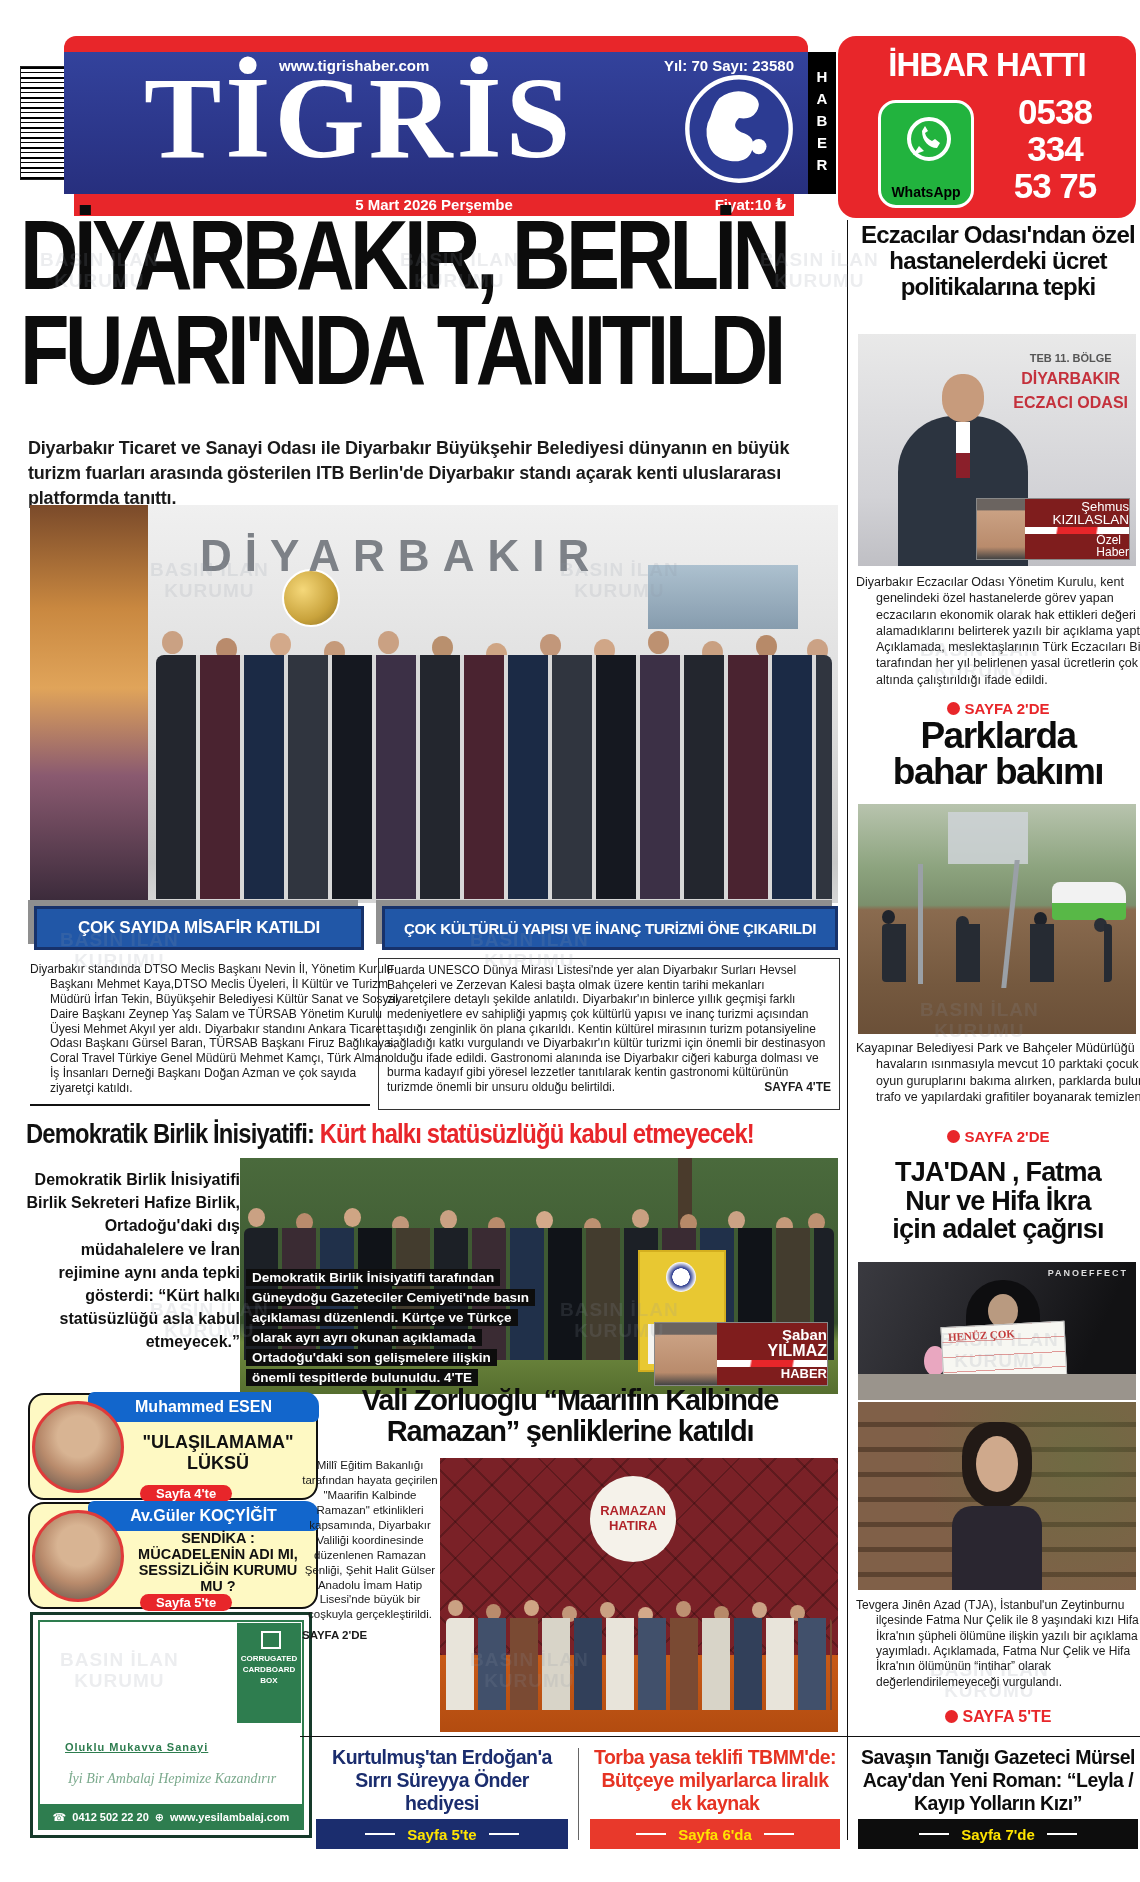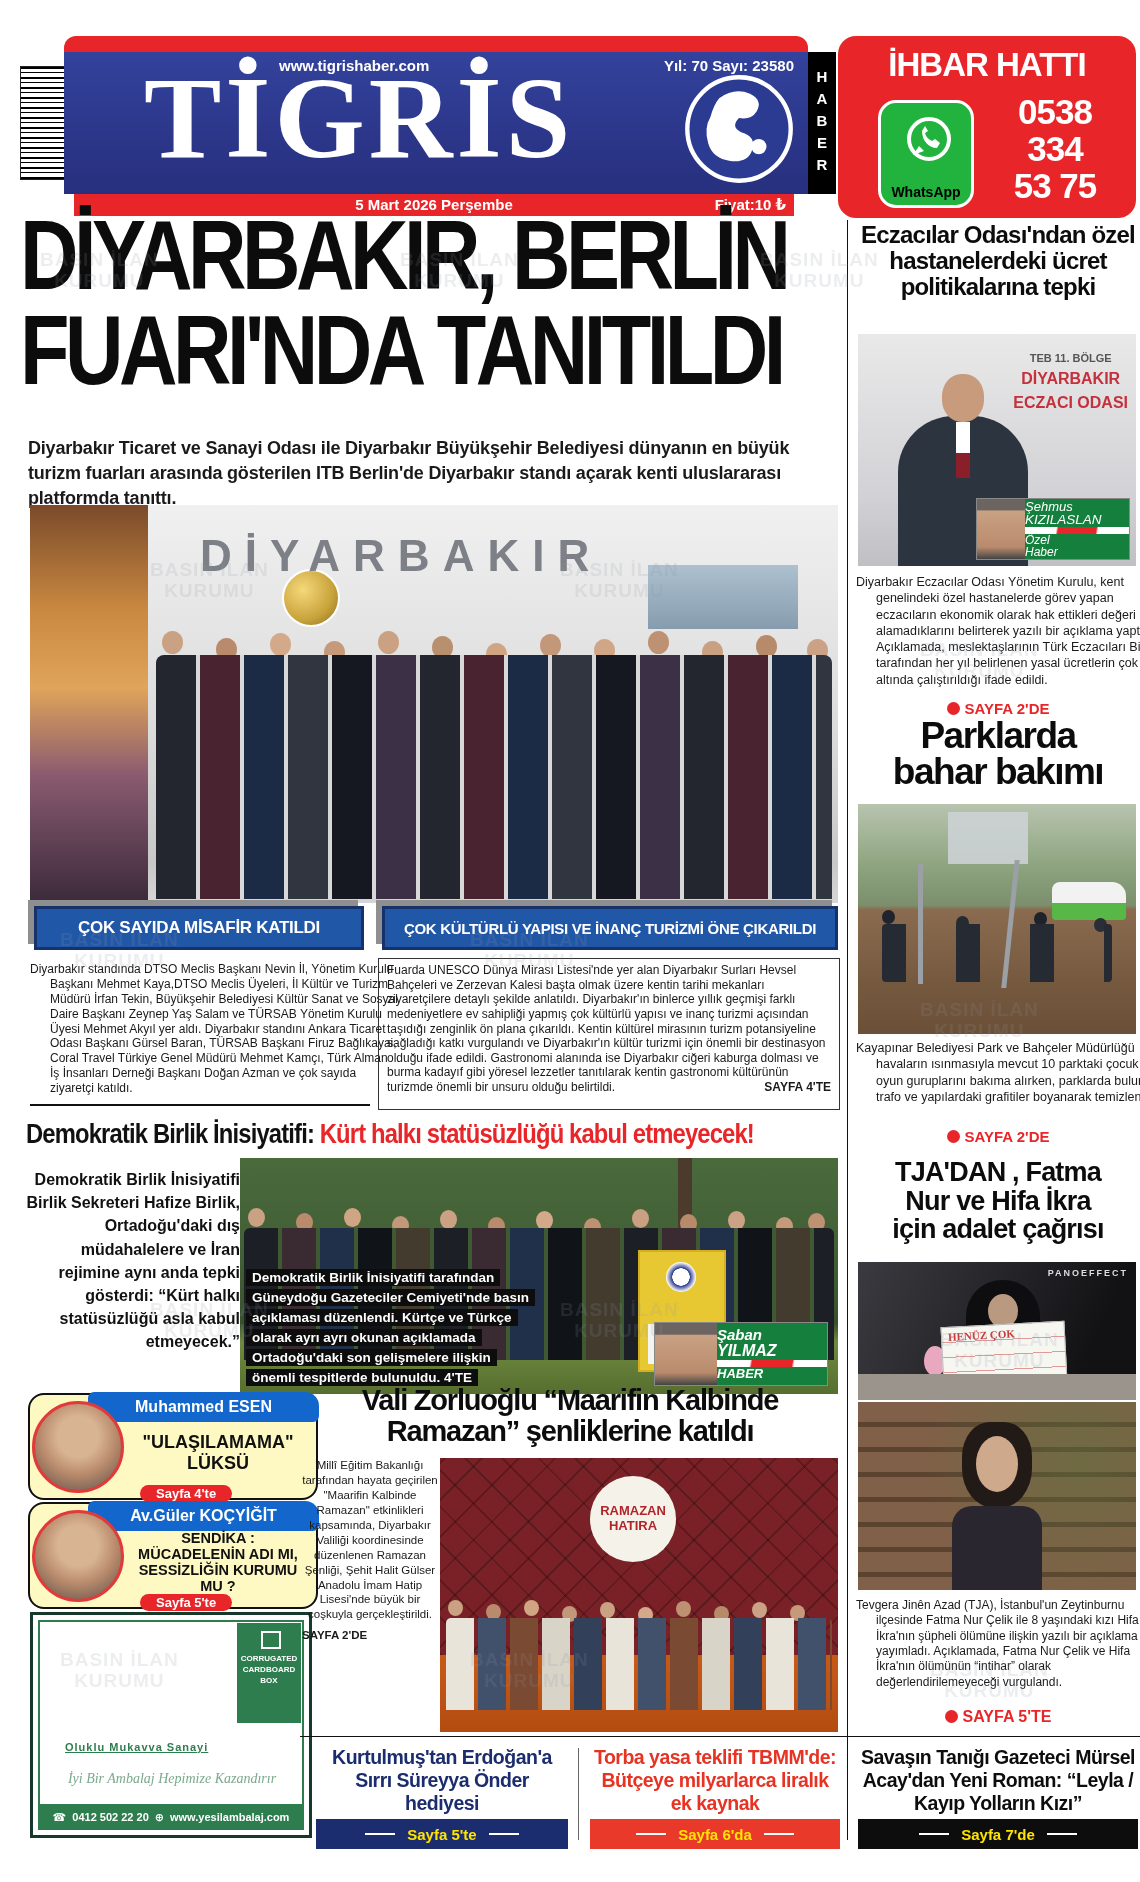--- a/index.html
+++ b/index.html
@@ -107,22 +107,22 @@
   .podium{position:absolute;left:398px;top:92px;width:84px;height:118px;background:#e8c832;
           border:2px solid #d4af1f;z-index:3;}
   .podium .emblem{position:absolute;left:26px;top:10px;width:30px;height:30px;border-radius:50%;
           background:radial-gradient(#fff 40%,#2b3a8e 42%,#fff 70%);}
   .podium .paper{position:absolute;left:8px;bottom:6px;width:66px;height:40px;background:#f5f5f0;}
   .caption{position:absolute;left:6px;bottom:6px;width:360px;z-index:5;}
   .caption span{display:inline-block;background:#0d0d0d;color:#fff;font-weight:bold;font-size:13.5px;
                 padding:1px 6px;margin-bottom:2px;}
   .badge{position:absolute;background:#fff;border:1px solid #888;display:flex;z-index:6;}
   .badge .face{background:linear-gradient(#6b6460 18%,#caa183 20%,#b98b6c 80%,#444);}
-  .badge .bpanel{flex:1;background:#15803d;color:#fff;display:flex;flex-direction:column;
-                 align-items:flex-start;justify-content:center;line-height:1.05;font-style:italic;}
+  .badge .bpanel{flex:1;background:#7f1d1d;color:#fff;display:flex;flex-direction:column;
+                 align-items:flex-end;justify-content:center;line-height:1.05;}
   .badge .stripe{height:7px;width:100%;background:linear-gradient(100deg,#fff 30%,#e8262a 32%,#e8262a 68%,#fff 70%);}
   .dem-badge{right:10px;bottom:8px;width:172px;height:62px;}
   .dem-badge .face{width:62px;}
   .dem-badge .bpanel span{font-weight:bold;}
   .n1{font-size:15px;} .n2{font-size:16px;} .role1{font-size:13px;}
 
   
   .colbox{left:28px;width:286px;height:103px;border:2.5px solid #111;border-radius:16px;background:#fef9c3;}
   .colbox .chead{position:absolute;left:58px;top:-3px;right:-3px;height:30px;background:#1266cc;
       border-radius:6px 14px 6px 20px;color:#fff;font-weight:bold;font-size:16px;display:flex;

